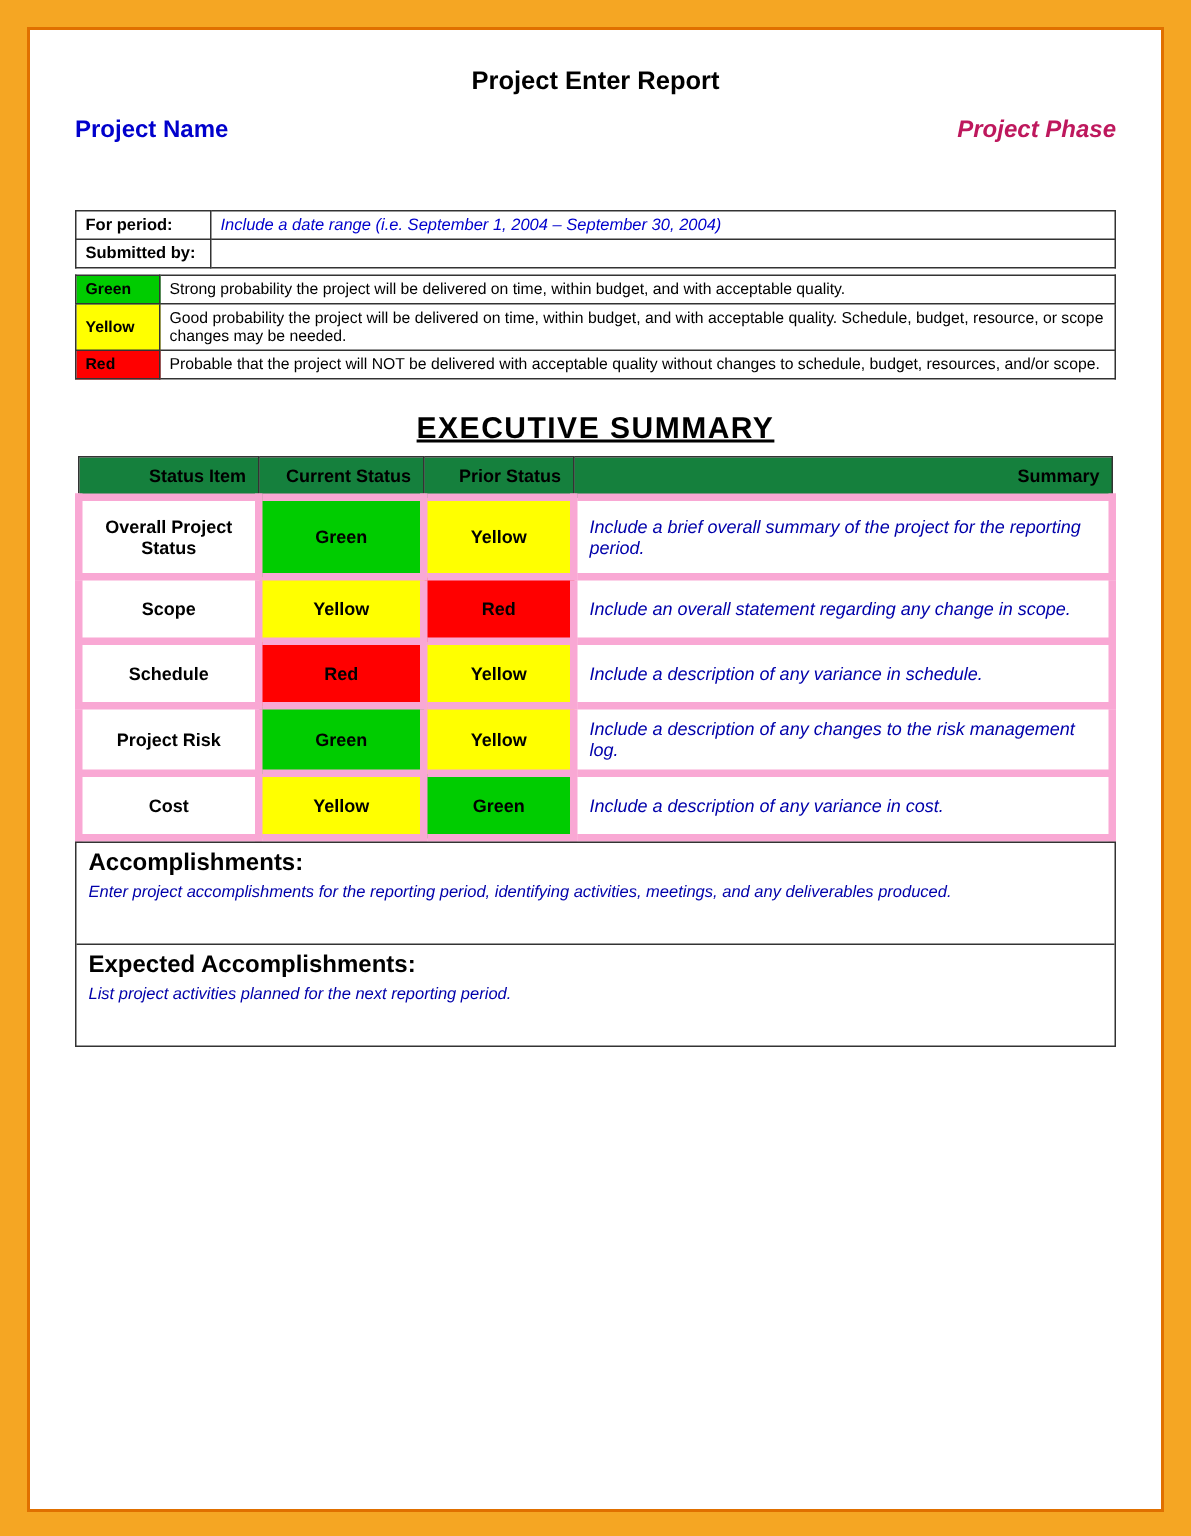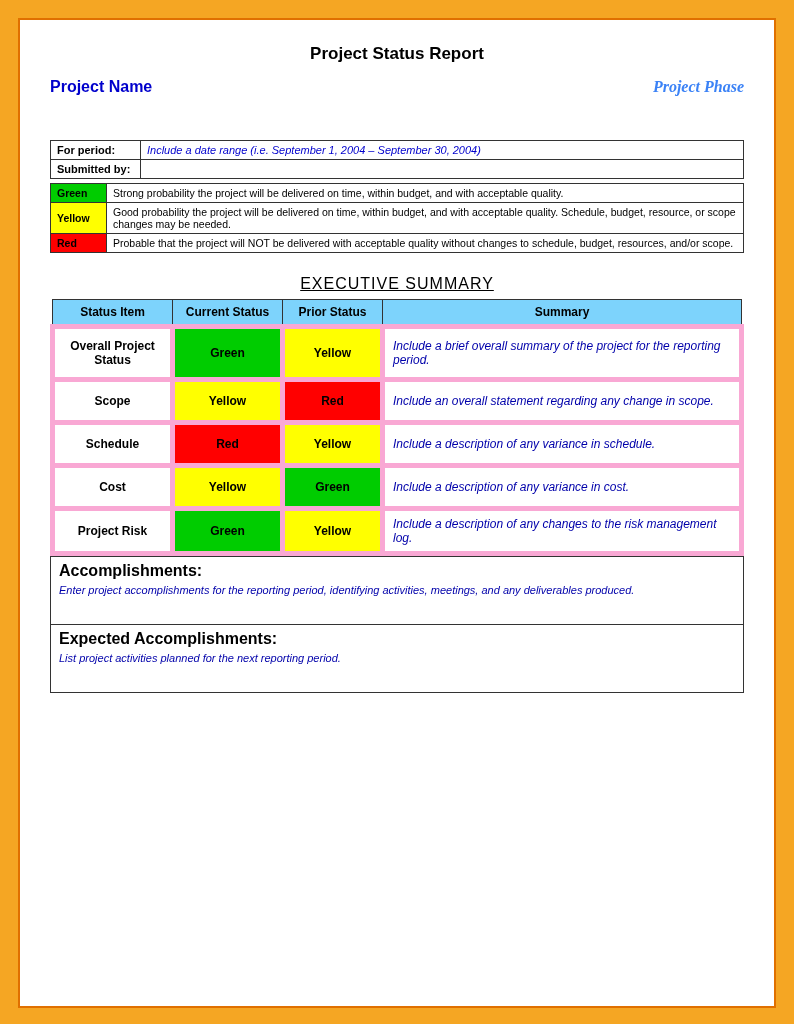--- a/index.html
+++ b/index.html
@@ -34,22 +34,21 @@
     }
     .project-name-label {
       font-size: 16px;
       font-weight: bold;
       color: #0000cc;
     }
     .project-phase-label {
       font-size: 16px;
       font-weight: bold;
       font-style: italic;
-      color: #3b82f6;
-      font-family: Liberation Serif, serif;
+      color: #be185d;
     }
     .info-table {
       width: 100%;
       border-collapse: collapse;
       margin-bottom: 4px;
       margin-top: 44px;
     }
     .info-table td {
       border: 1px solid #333;
       padding: 3px 6px;
@@ -91,37 +90,37 @@
       background: #ff0000;
       color: #000;
       font-weight: bold;
       width: 56px;
     }
     .section-gap {
       height: 22px;
     }
     .exec-title {
       text-align: center;
-      font-size: 16px;
-      font-weight: normal;
+      font-size: 20px;
+      font-weight: bold;
       text-decoration: underline;
       letter-spacing: 1px;
       margin-bottom: 6px;
     }
     .status-table {
       width: 100%;
       border-collapse: collapse;
     }
     .status-table th {
       border: 1px solid #333;
       padding: 5px 8px;
       font-size: 12px;
       font-weight: bold;
-      background: #7dd3fc;
-      text-align: center;
+      background: #15803d;
+      text-align: right;
     }
     .status-table td {
       border: 5px solid #f9a8d4;
       font-size: 12px;
       vertical-align: middle;
     }
     .col-item {
       width: 120px;
       text-align: center;
       font-weight: bold;
@@ -186,21 +185,21 @@
       font-size: 11px;
       color: #0000aa;
       padding: 2px 8px 28px 8px;
     }
   </style>
 </head>
 <body>
 
 <div class="page">
 
-  <div class="main-title">Project Status Report</div>
+  <div class="main-title">Project Enter Report</div>
 
   <div class="header-row">
     <div class="project-name-label">Project Name</div>
     <div class="project-phase-label">Project Phase</div>
   </div>
 
   <table class="info-table">
     <tbody>
         <tr>
       <td class="label-cell">For period:</td>
@@ -260,31 +259,31 @@
       </tr>
 
       <tr>
         <td class="col-item">Schedule</td>
         <td class="status-red col-current">Red</td>
         <td class="status-yellow col-prior">Yellow</td>
         <td class="col-summary">Include a description of any variance in schedule.</td>
       </tr>
 
       <tr>
+        <td class="col-item">Project Risk</td>
+        <td class="status-green col-current">Green</td>
+        <td class="status-yellow col-prior">Yellow</td>
+        <td class="col-summary">Include a description of any changes to the risk management log.</td>
+      </tr>
+
+      <tr>
         <td class="col-item">Cost</td>
         <td class="status-yellow col-current">Yellow</td>
         <td class="status-green col-prior">Green</td>
         <td class="col-summary">Include a description of any variance in cost.</td>
-      </tr>
-
-      <tr>
-        <td class="col-item">Project Risk</td>
-        <td class="status-green col-current">Green</td>
-        <td class="status-yellow col-prior">Yellow</td>
-        <td class="col-summary">Include a description of any changes to the risk management log.</td>
       </tr>
     </tbody>
   </table>
 
   <div class="bottom-sections">
     <div class="bottom-row">
       <div class="bottom-label">Accomplishments:</div>
       <div class="bottom-value">Enter project accomplishments for the reporting period, identifying activities, meetings, and any deliverables produced.</div>
     </div>
     <div class="bottom-row">

